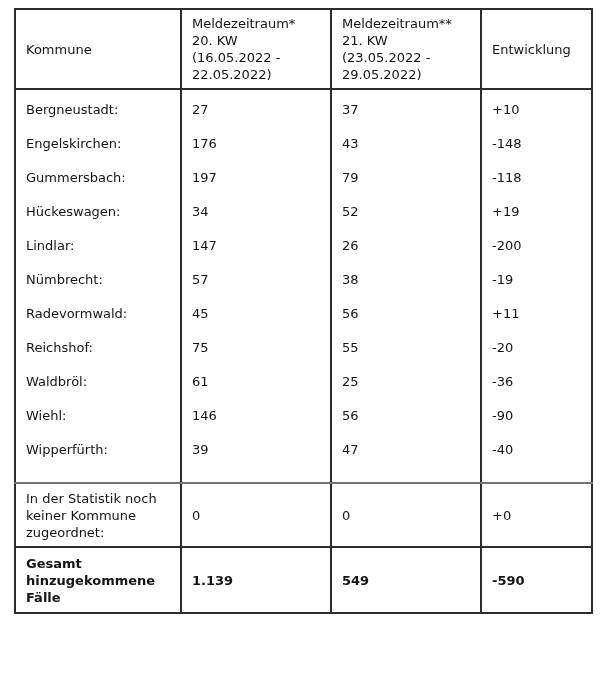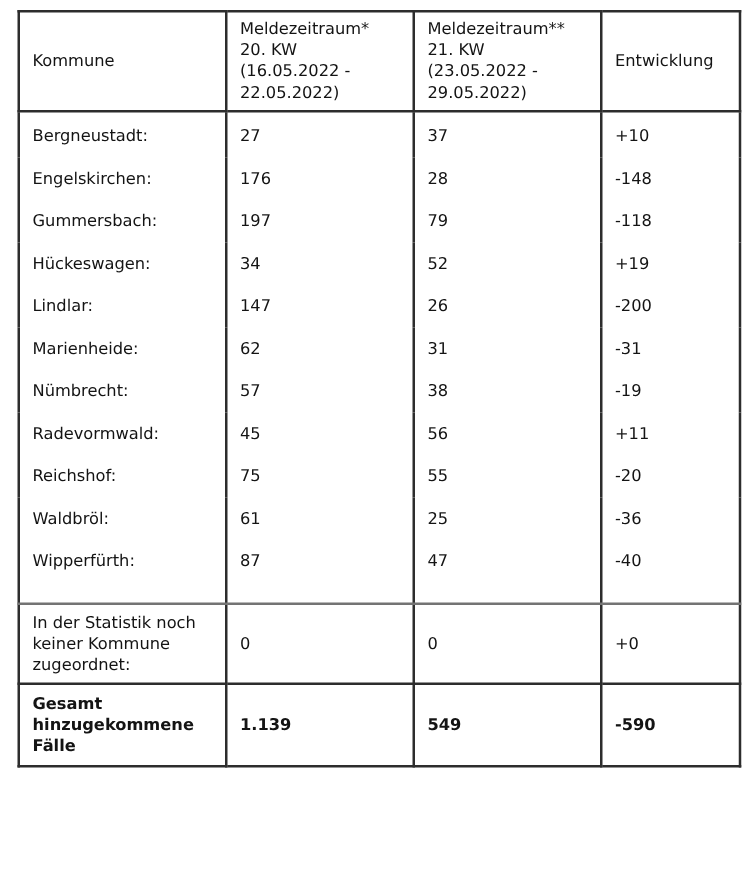--- a/index.html
+++ b/index.html
@@ -83,46 +83,40 @@
     <tbody class="kommunes">
       <tr>
         <td>Bergneustadt:</td>
         <td>27</td>
         <td>37</td>
         <td>+10</td>
       </tr>
       <tr>
         <td>Engelskirchen:</td>
         <td>176</td>
-        <td>28</td>
+        <td>43</td>
         <td>-148</td>
       </tr>
       <tr>
         <td>Gummersbach:</td>
         <td>197</td>
         <td>79</td>
         <td>-118</td>
       </tr>
       <tr>
         <td>Hückeswagen:</td>
         <td>34</td>
         <td>52</td>
         <td>+19</td>
       </tr>
       <tr>
         <td>Lindlar:</td>
         <td>147</td>
         <td>26</td>
         <td>-200</td>
-      </tr>
-      <tr>
-        <td>Marienheide:</td>
-        <td>62</td>
-        <td>31</td>
-        <td>-31</td>
       </tr>
       <tr>
         <td>Nümbrecht:</td>
         <td>57</td>
         <td>38</td>
         <td>-19</td>
       </tr>
       <tr>
         <td>Radevormwald:</td>
         <td>45</td>
@@ -135,22 +129,28 @@
         <td>55</td>
         <td>-20</td>
       </tr>
       <tr>
         <td>Waldbröl:</td>
         <td>61</td>
         <td>25</td>
         <td>-36</td>
       </tr>
       <tr>
+        <td>Wiehl:</td>
+        <td>146</td>
+        <td>56</td>
+        <td>-90</td>
+      </tr>
+      <tr>
         <td>Wipperfürth:</td>
-        <td>87</td>
+        <td>39</td>
         <td>47</td>
         <td>-40</td>
       </tr>
     </tbody>
     <tbody class="section unassigned">
       <tr>
         <td>In der Statistik noch
 keiner Kommune
 zugeordnet:</td>
         <td>0</td>

